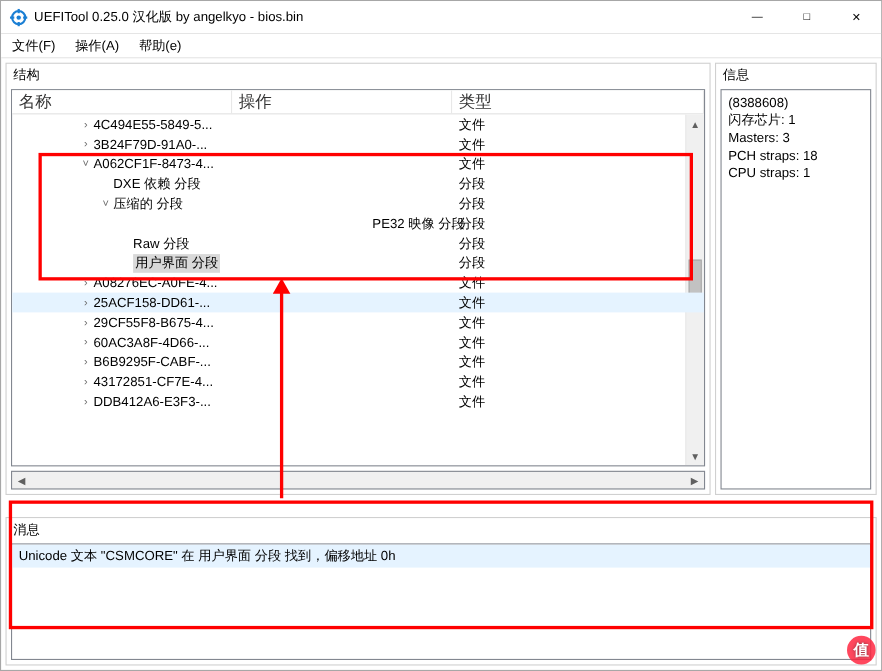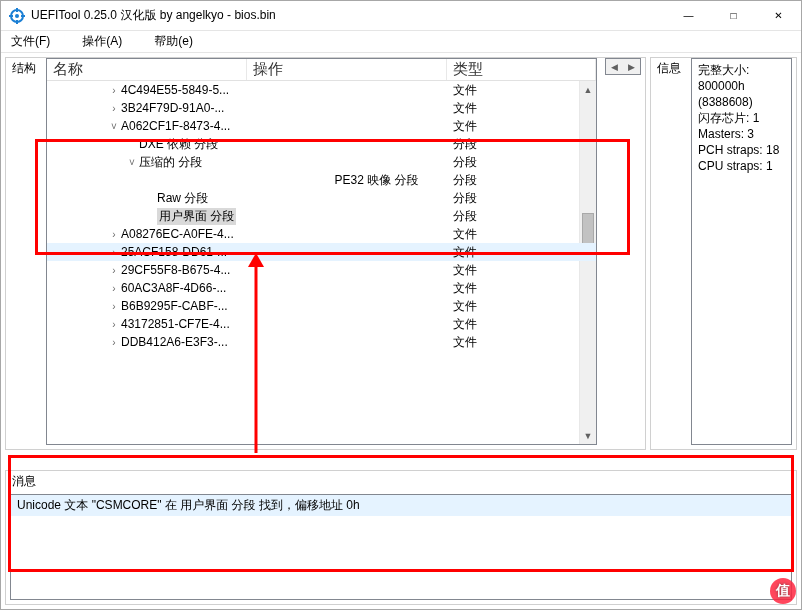--- a/index.html
+++ b/index.html
@@ -40,36 +40,37 @@
     width: 45px; height: 29px;
     display:flex;align-items:center;justify-content:center;
     font-family: "Segoe UI Symbol", sans-serif;
     font-size: 10px; color:#000;
   }
   .menubar {
     height: 22px;
     display:flex;
     align-items:center;
     padding: 0 6px;
-    gap: 24px;
+    gap: 10px;
     background:#fff;
     border-bottom: 1px solid #e5e5e5;
     font-size: 12px;
   }
   .menubar span { padding: 2px 4px; }
   .content {
     flex:1;
     display:flex;
     padding: 4px;
     gap: 4px;
     min-height:0;
   }
   .panel {
     border: 1px solid #d0d0d0;
     display:flex;
+    flex-direction:column;
     min-height:0;
   }
   .panel-label {
     font-size:12px;
     padding: 2px 6px 4px 6px;
     color:#000;
   }
   .left { flex:1; min-width:0; }
   .right { width: 147px; }
   .tree-wrap {
@@ -334,21 +335,20 @@
       <div class="hscroll">
         <div class="arrow">◀</div>
         <div class="track"></div>
         <div class="arrow">▶</div>
       </div>
     </div>
 
     <div class="panel right">
       <div class="panel-label">信息</div>
       <div class="info-body">
-        <div>完整大小: 800000h</div>
         <div>(8388608)</div>
         <div>闪存芯片: 1</div>
         <div>Masters: 3</div>
         <div>PCH straps: 18</div>
         <div>CPU straps: 1</div>
       </div>
     </div>
 
   </div>
 

